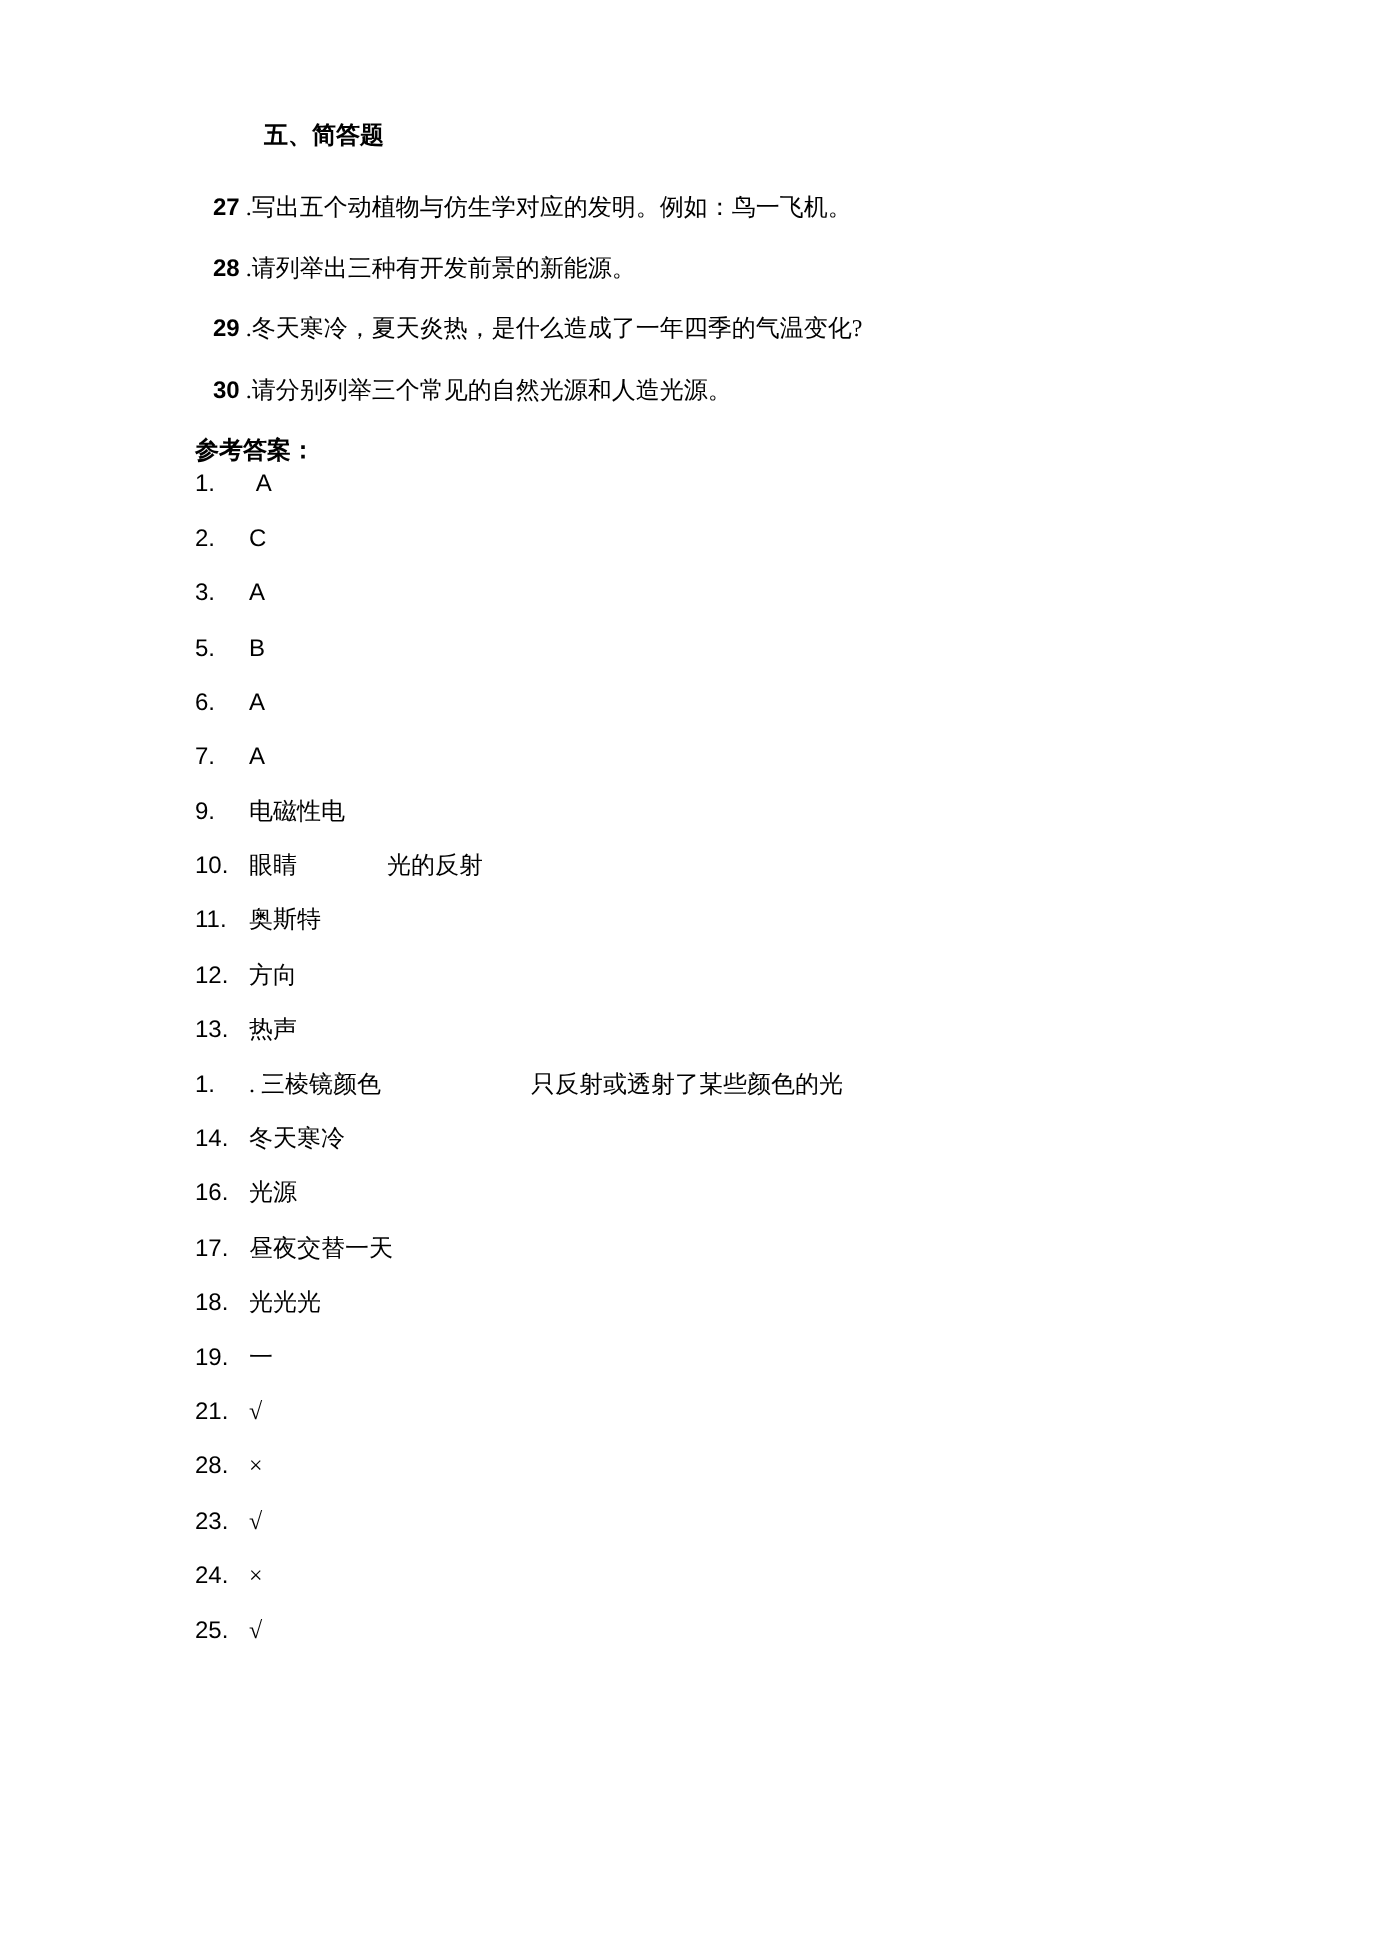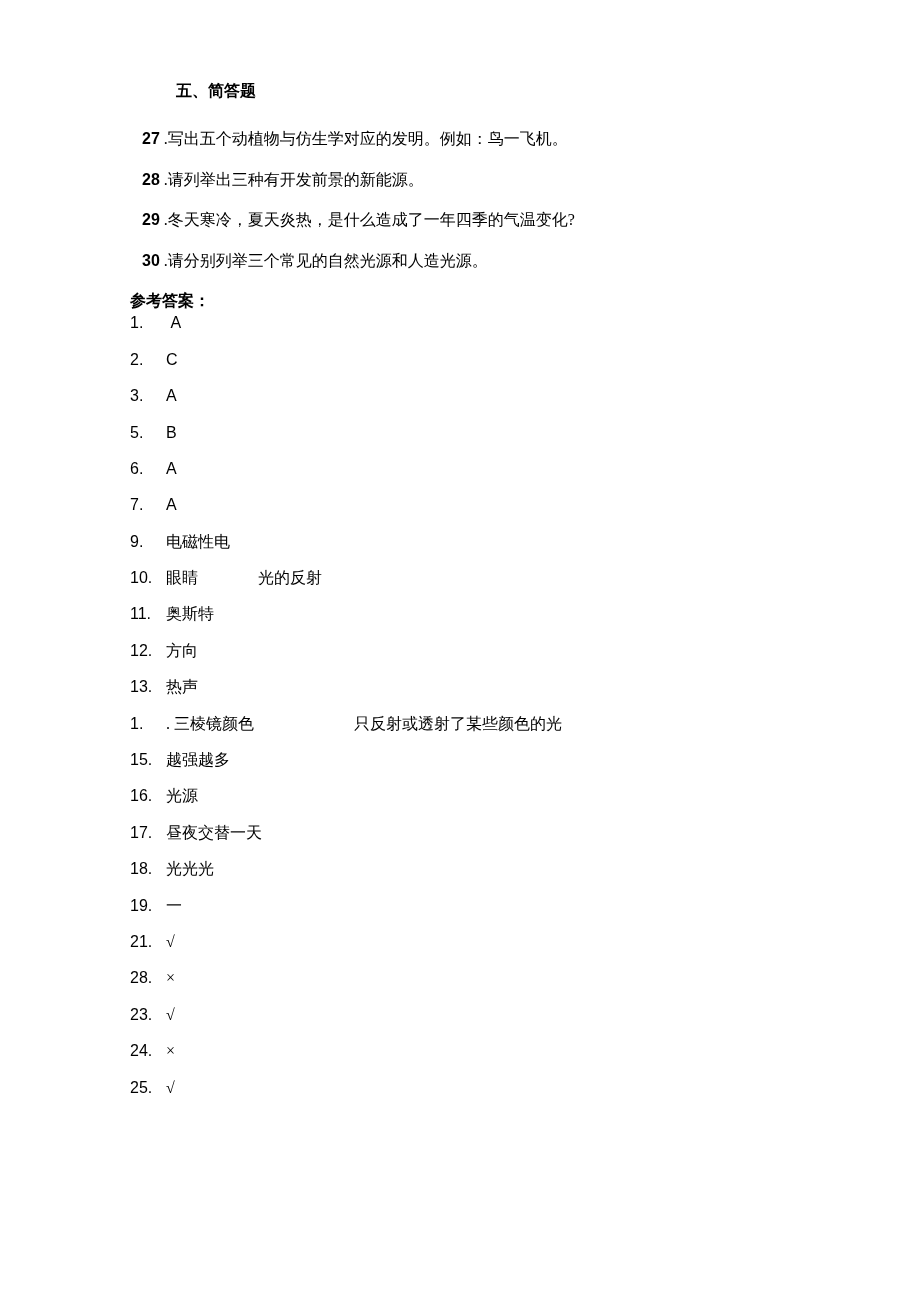--- a/index.html
+++ b/index.html
@@ -83,21 +83,21 @@
     <div class="answer"><span class="num">3.</span><span class="txt upper">A</span></div>
     <div class="answer"><span class="num">5.</span><span class="txt upper">B</span></div>
     <div class="answer"><span class="num">6.</span><span class="txt upper">A</span></div>
     <div class="answer"><span class="num">7.</span><span class="txt upper">A</span></div>
     <div class="answer"><span class="num">9.</span><span class="txt">电磁性电</span></div>
     <div class="answer"><span class="num">10.</span><span class="txt">眼睛</span><span class="sub">光的反射</span></div>
     <div class="answer"><span class="num">11.</span><span class="txt">奥斯特</span></div>
     <div class="answer"><span class="num">12.</span><span class="txt">方向</span></div>
     <div class="answer"><span class="num">13.</span><span class="txt">热声</span></div>
     <div class="answer"><span class="num">1.</span><span class="txt">. 三棱镜颜色</span><span class="sub" style="margin-left: 100px;">只反射或透射了某些颜色的光</span></div>
-    <div class="answer"><span class="num">15.</span><span class="txt">越强越多</span></div>
+    <div class="answer"><span class="num">14.</span><span class="txt">冬天寒冷</span></div>
     <div class="answer"><span class="num">16.</span><span class="txt">光源</span></div>
     <div class="answer"><span class="num">17.</span><span class="txt">昼夜交替一天</span></div>
     <div class="answer"><span class="num">18.</span><span class="txt">光光光</span></div>
     <div class="answer"><span class="num">19.</span><span class="txt">一</span></div>
     <div class="answer"><span class="num">21.</span><span class="txt">√</span></div>
     <div class="answer"><span class="num">28.</span><span class="txt">×</span></div>
     <div class="answer"><span class="num">23.</span><span class="txt">√</span></div>
     <div class="answer"><span class="num">24.</span><span class="txt">×</span></div>
     <div class="answer"><span class="num">25.</span><span class="txt">√</span></div>
   </div>

